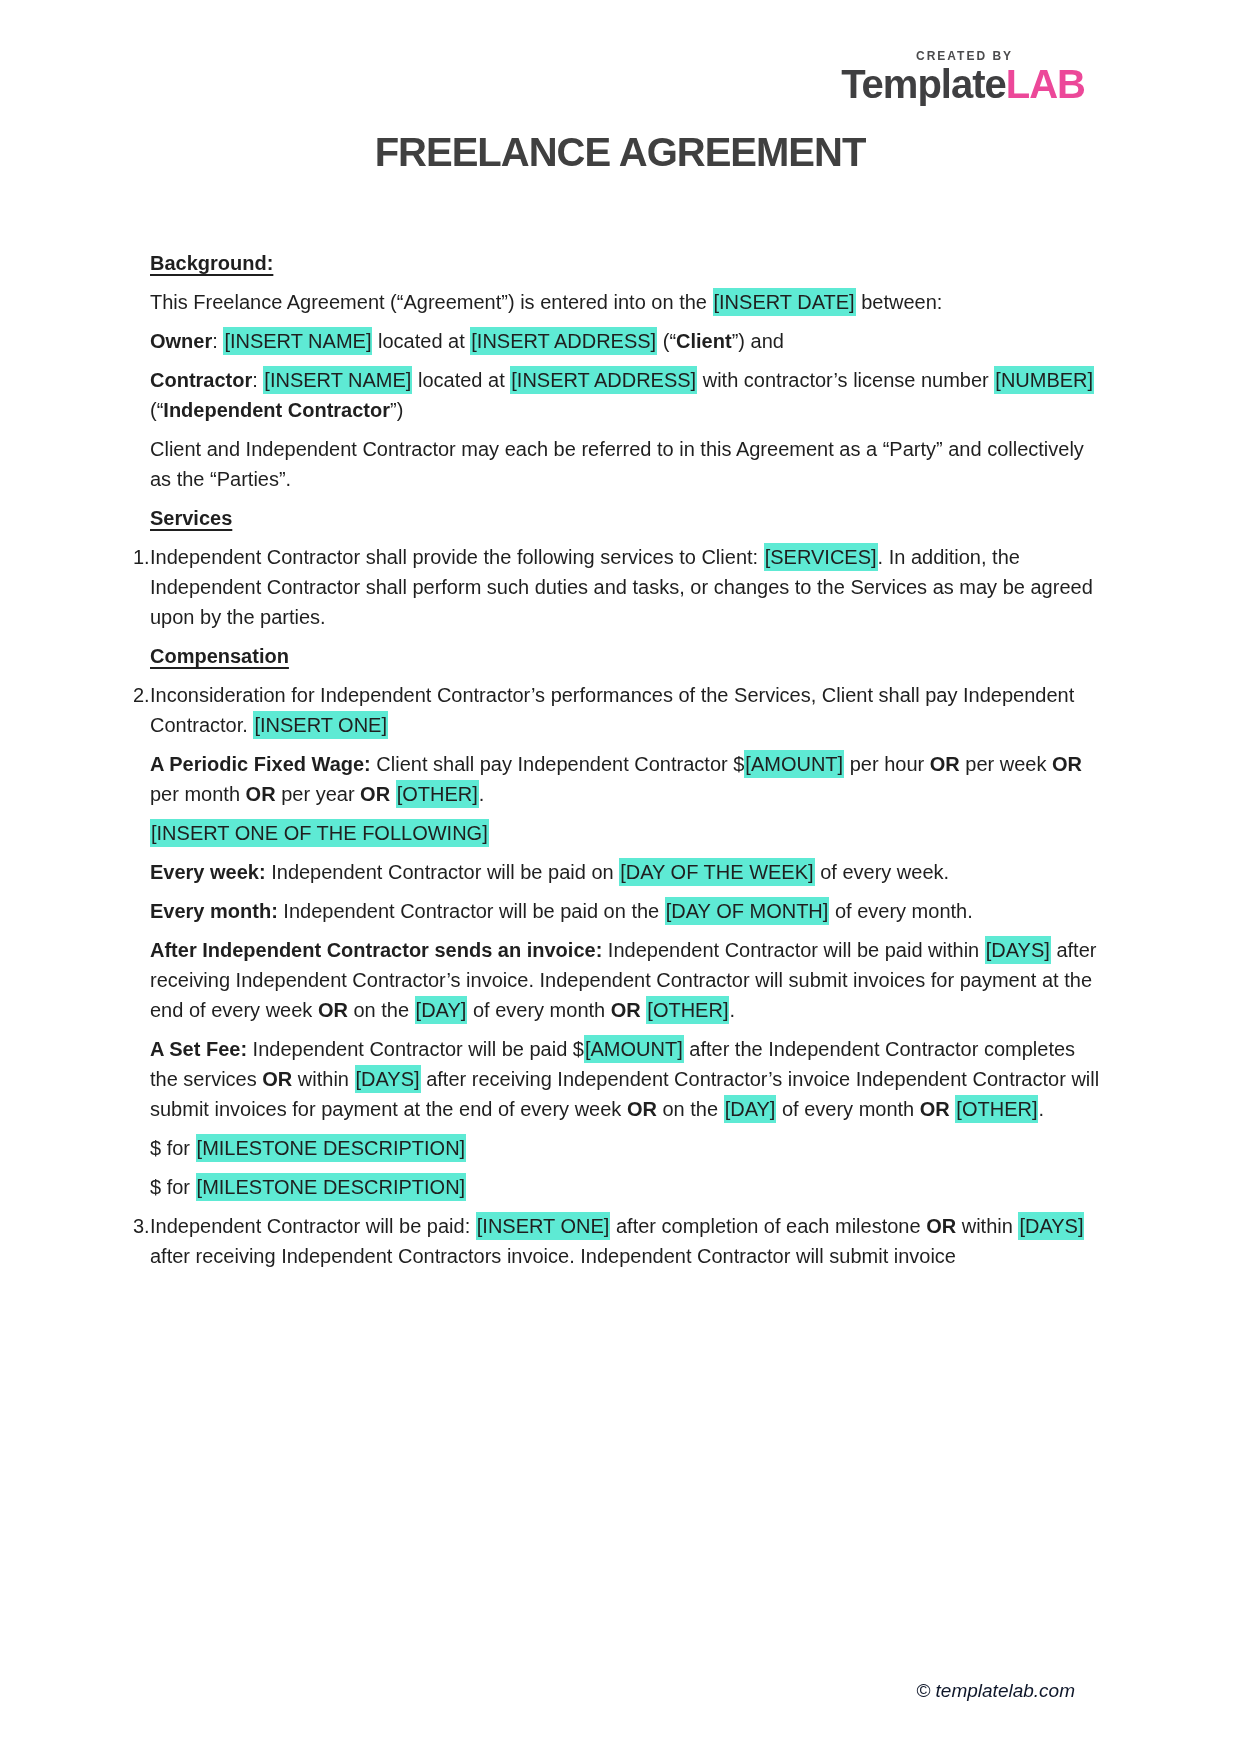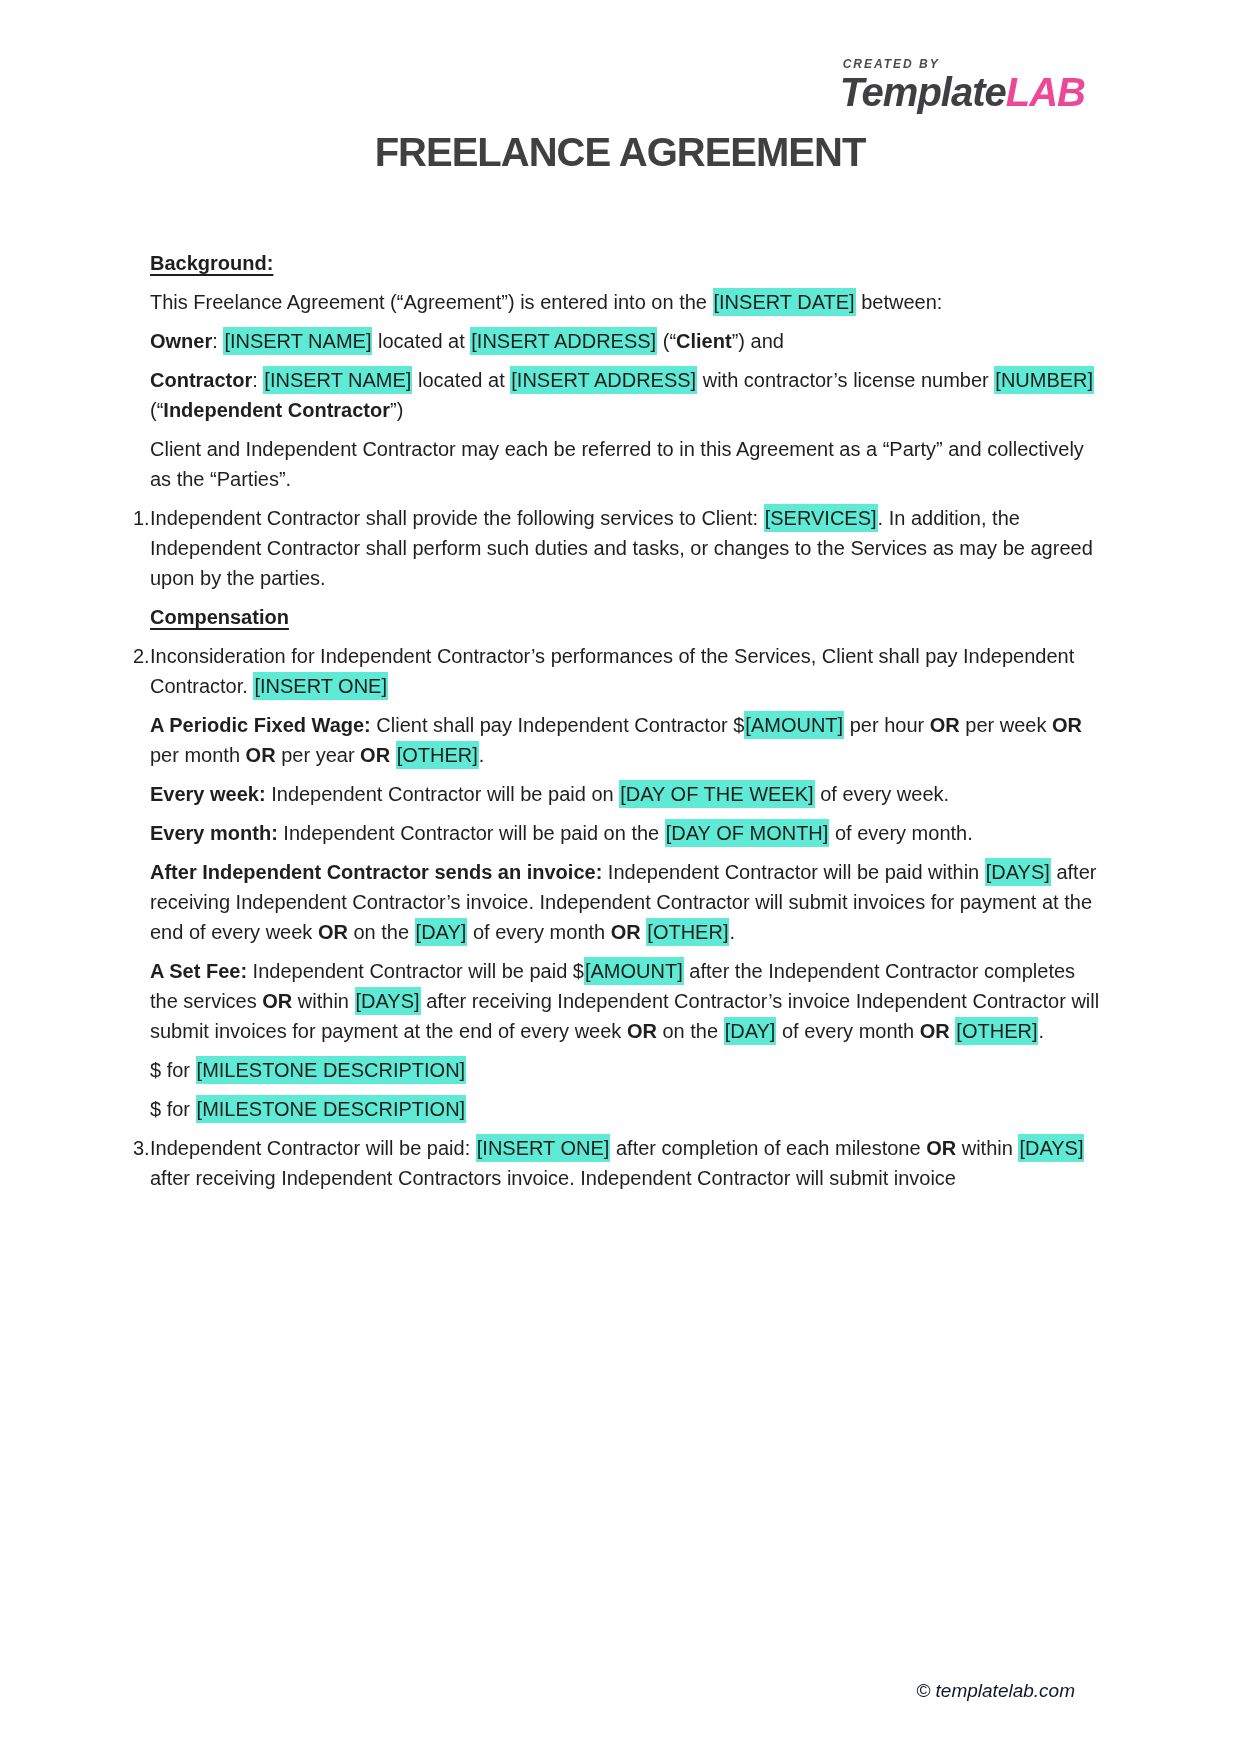--- a/index.html
+++ b/index.html
@@ -6,21 +6,21 @@
   .page{
     position:relative;
     width:1240px;
     height:1754px;
     background:#ffffff;
     font-family:"Liberation Sans","DejaVu Sans",sans-serif;
     color:#1f1f1f;
     overflow:hidden;
   }
   
-  .logo{position:absolute;top:58px;right:155px;text-align:left;line-height:1;font-style:italic;}
+  .logo{position:absolute;top:50px;right:155px;text-align:center;line-height:1;}
   .logo .created-by{
     font-size:12px;font-weight:bold;letter-spacing:2px;color:#4b4b4d;
     margin-left:3px;margin-bottom:2px;
   }
   .logo .brand{font-size:40px;font-weight:bold;letter-spacing:-1px;color:#3f3f41;}
   .logo .brand .lab{color:#ec4899;}
   
   .title{
     position:absolute;top:130px;left:0;width:100%;
     text-align:center;font-size:40px;font-weight:bold;letter-spacing:-1px;color:#404040;
@@ -58,24 +58,26 @@
   </div>
 
   <div class="title">FREELANCE AGREEMENT</div>
 
   <div class="doc">
       <div class="block heading"><span>Background:</span></div>
       <div class="block para"><span>This Freelance Agreement (“Agreement”) is entered into on the </span><span class="hl">[INSERT DATE]</span><span> between:</span></div>
       <div class="block para"><span class="b">Owner</span><span>: </span><span class="hl">[INSERT NAME]</span><span> located at </span><span class="hl">[INSERT ADDRESS]</span><span> (“</span><span class="b">Client</span><span>”) and</span></div>
       <div class="block para"><span class="b">Contractor</span><span>: </span><span class="hl">[INSERT NAME]</span><span> located at </span><span class="hl">[INSERT ADDRESS]</span><span> with contractor’s license number </span><span class="hl">[NUMBER]</span><span> (“</span><span class="b">Independent Contractor</span><span>”)</span></div>
       <div class="block para"><span>Client and Independent Contractor may each be referred to in this Agreement as a “Party” and collectively as the “Parties”.</span></div>
+      <div class="block heading"><span>Services</span></div>
       <div class="block numbered"><span class="num">1.</span><span>Independent Contractor shall provide the following services to Client: </span><span class="hl">[SERVICES]</span><span>. In addition, the Independent Contractor shall perform such duties and tasks, or changes to the Services as may be agreed upon by the parties.</span></div>
       <div class="block heading"><span>Compensation</span></div>
       <div class="block numbered"><span class="num">2.</span><span>Inconsideration for Independent Contractor’s performances of the Services, Client shall pay Independent Contractor. </span><span class="hl">[INSERT ONE]</span></div>
       <div class="block para"><span class="b">A Periodic Fixed Wage:</span><span> Client shall pay Independent Contractor $</span><span class="hl">[AMOUNT]</span><span> per hour </span><span class="b">OR</span><span> per week </span><span class="b">OR</span><span> per month </span><span class="b">OR</span><span> per year </span><span class="b">OR</span><span> </span><span class="hl">[OTHER]</span><span>.</span></div>
+      <div class="block para"><span class="hl">[INSERT ONE OF THE FOLLOWING]</span></div>
       <div class="block para"><span class="b">Every week:</span><span> Independent Contractor will be paid on </span><span class="hl">[DAY OF THE WEEK]</span><span> of every week.</span></div>
       <div class="block para"><span class="b">Every month:</span><span> Independent Contractor will be paid on the </span><span class="hl">[DAY OF MONTH]</span><span> of every month.</span></div>
       <div class="block para"><span class="b">After Independent Contractor sends an invoice:</span><span> Independent Contractor will be paid within </span><span class="hl">[DAYS]</span><span> after receiving Independent Contractor’s invoice. Independent Contractor will submit invoices for payment at the end of every week </span><span class="b">OR</span><span> on the </span><span class="hl">[DAY]</span><span> of every month </span><span class="b">OR</span><span> </span><span class="hl">[OTHER]</span><span>.</span></div>
       <div class="block para"><span class="b">A Set Fee:</span><span> Independent Contractor will be paid $</span><span class="hl">[AMOUNT]</span><span> after the Independent Contractor completes the services </span><span class="b">OR</span><span> within </span><span class="hl">[DAYS]</span><span> after receiving Independent Contractor’s invoice Independent Contractor will submit invoices for payment at the end of every week </span><span class="b">OR</span><span> on the </span><span class="hl">[DAY]</span><span> of every month </span><span class="b">OR</span><span> </span><span class="hl">[OTHER]</span><span>.</span></div>
       <div class="block para"><span>$ for </span><span class="hl">[MILESTONE DESCRIPTION]</span></div>
       <div class="block para"><span>$ for </span><span class="hl">[MILESTONE DESCRIPTION]</span></div>
       <div class="block numbered"><span class="num">3.</span><span>Independent Contractor will be paid: </span><span class="hl">[INSERT ONE]</span><span> after completion of each milestone </span><span class="b">OR</span><span> within </span><span class="hl">[DAYS]</span><span> after receiving Independent Contractors invoice. Independent Contractor will submit invoice</span></div>
     </div>
 
   <div class="footer">© templatelab.com</div>

